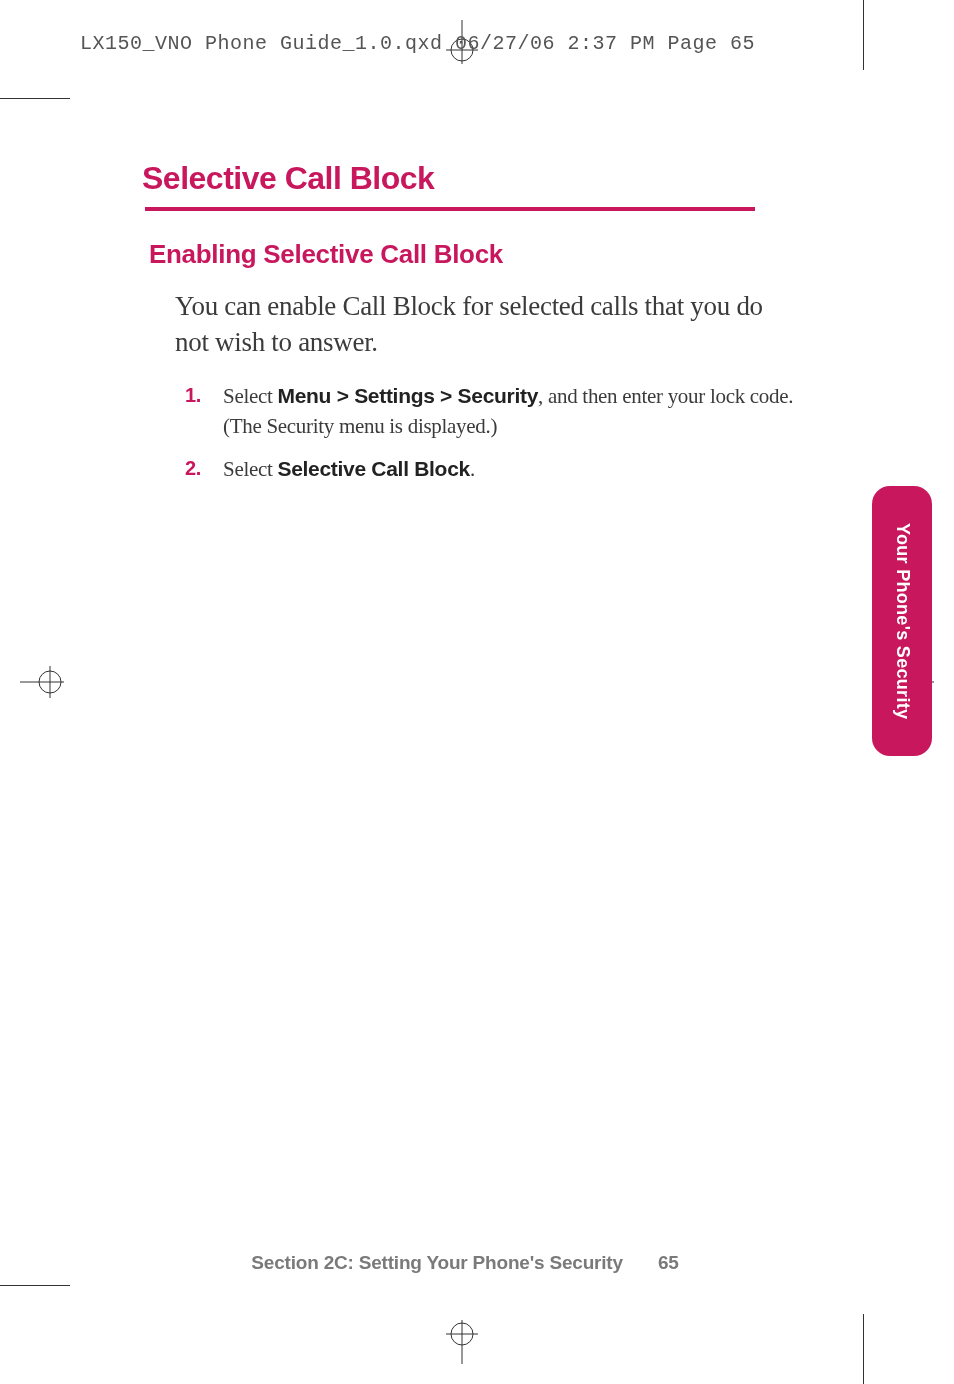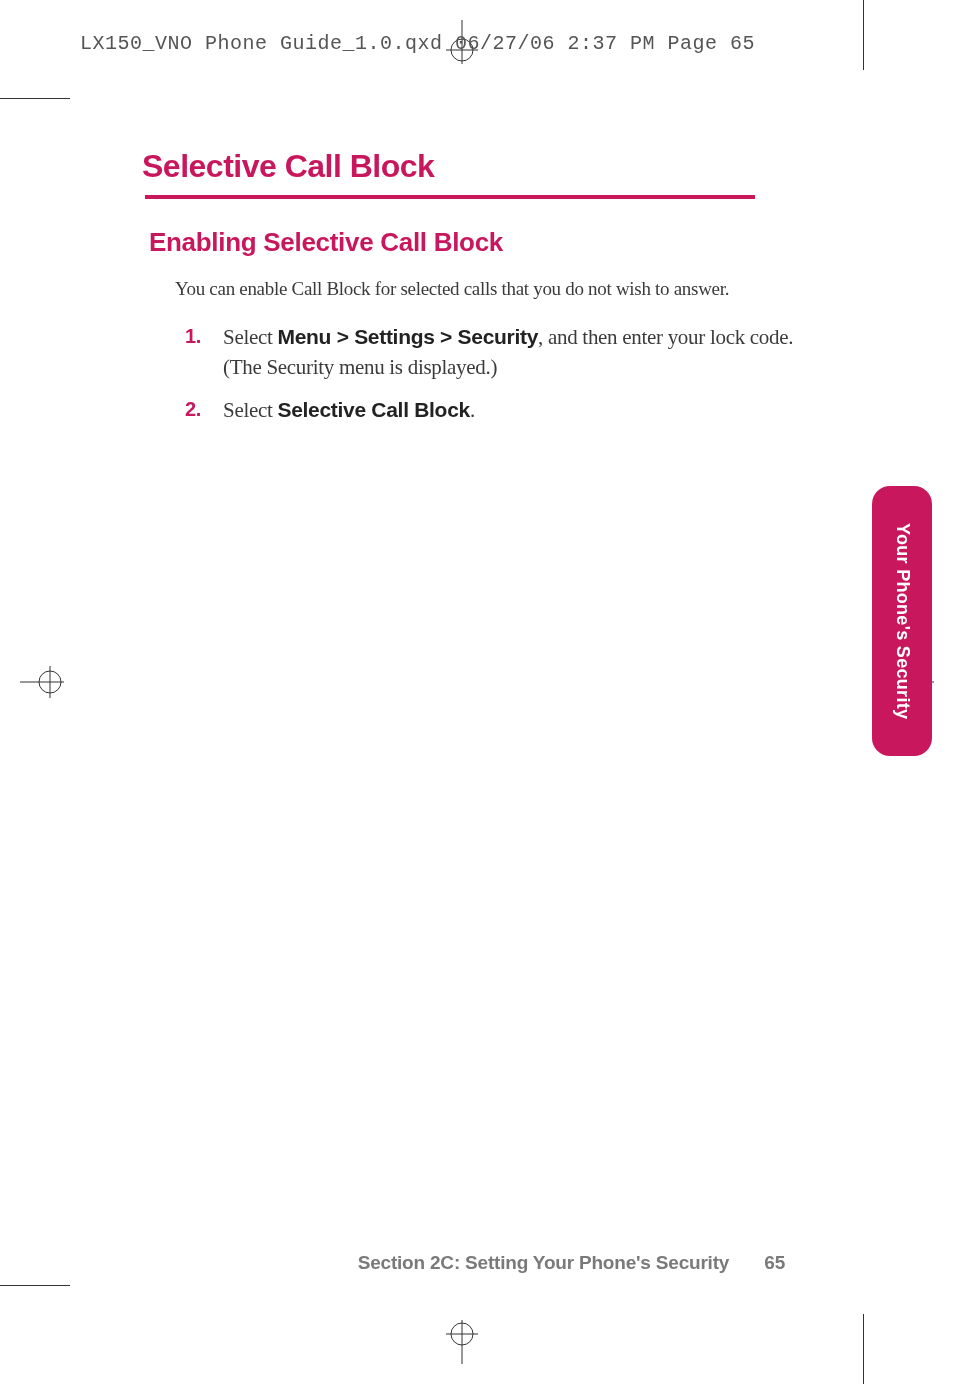--- a/index.html
+++ b/index.html
@@ -71,21 +71,21 @@
       top: 660px;
       left: 20px;
     }
     .reg-mark-right {
       position: absolute;
       top: 660px;
       right: 20px;
     }
     .content {
       position: absolute;
-      top: 148px;
+      top: 160px;
       left: 145px;
       width: 650px;
     }
     .main-heading {
       font-family: 'Segoe UI', 'Helvetica Neue', Arial, sans-serif;
       font-weight: 700;
       font-size: 32px;
       color: #c8175d;
       letter-spacing: -0.5px;
       margin-bottom: 10px;
@@ -100,21 +100,21 @@
     .sub-heading {
       font-family: 'Segoe UI', 'Helvetica Neue', Arial, sans-serif;
       font-weight: 700;
       font-size: 26px;
       color: #c8175d;
       letter-spacing: -0.3px;
       margin-left: 4px;
       margin-bottom: 18px;
     }
     .intro-text {
-      font-size: 19px;
+      font-size: 27px;
       color: #3b3b3b;
       margin-left: 30px;
       line-height: 1.35;
       letter-spacing: -0.3px;
       margin-bottom: 20px;
     }
     .step-list {
       margin-left: 40px;
     }
     .step {
@@ -159,21 +159,21 @@
       color: #fff;
       writing-mode: vertical-rl;
       text-orientation: mixed;
       letter-spacing: 0.3px;
     }
     .footer {
       position: absolute;
       bottom: 110px;
       left: 145px;
       width: 640px;
-      text-align: right;
+      text-align: center;
       font-family: 'Segoe UI', 'Helvetica Neue', Arial, sans-serif;
       font-weight: 700;
       font-size: 19px;
       color: #7a7a7a;
       letter-spacing: -0.2px;
     }
     .footer .page-num {
       margin-left: 30px;
     }
   </style>

